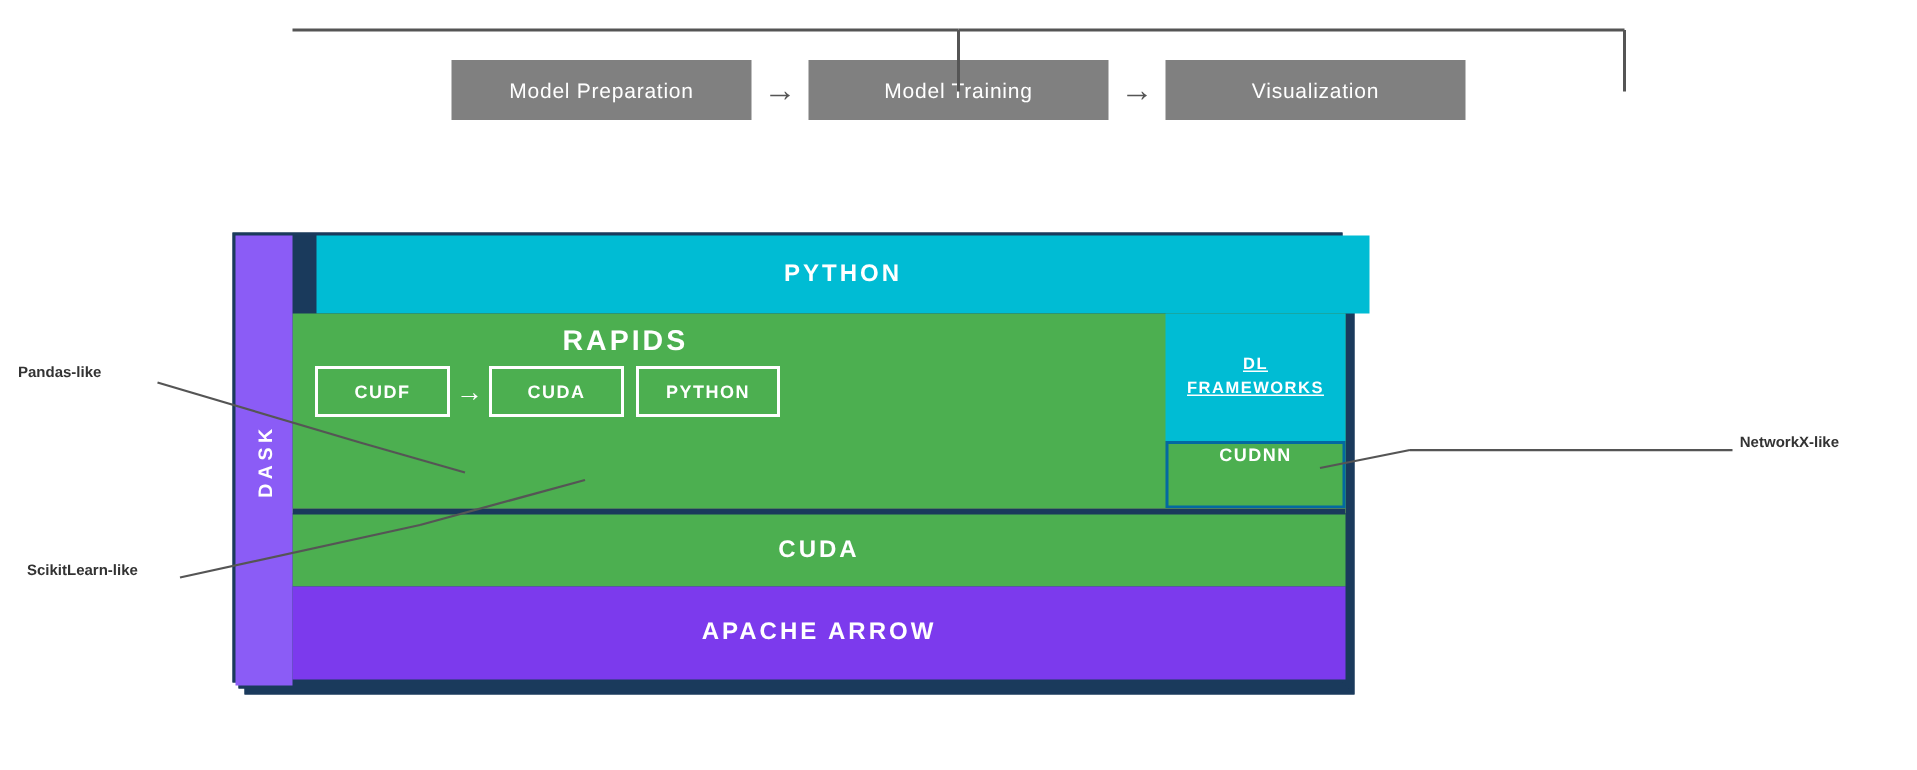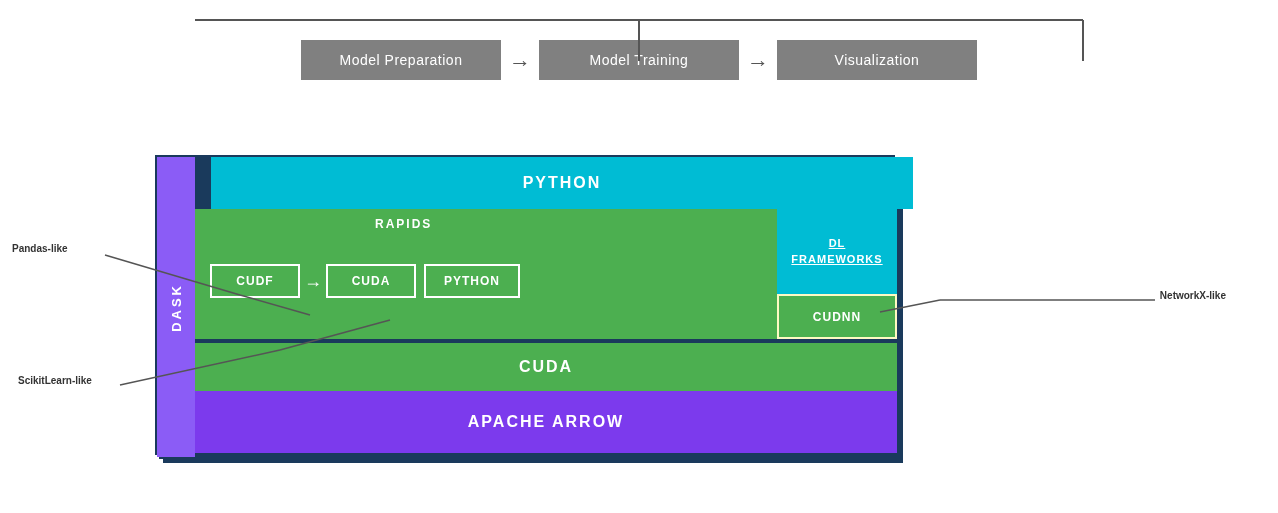--- a/index.html
+++ b/index.html
@@ -118,33 +118,32 @@
       height: 130px;
       background: #4caf50;
       z-index: 5;
     }
 
     .rapids-label {
       position: absolute;
       top: 8px;
       left: 180px;
       color: white;
-      font-size: 12px;
+      font-size: 19px;
       font-weight: bold;
       letter-spacing: 2px;
     }
 
     
     .inner-boxes {
       position: absolute;
       top: 35px;
       left: 15px;
       display: flex;
       gap: 8px;
-      margin-top: 20px;
     }
 
     .inner-box {
       border: 2px solid white;
       color: white;
       font-size: 12px;
       font-weight: bold;
       letter-spacing: 1px;
       padding: 8px 18px;
       text-align: center;
@@ -184,23 +183,23 @@
     }
 
     
     .cudnn-box {
       position: absolute;
       top: 85px;
       right: 0;
       width: 120px;
       height: 45px;
       background: #4caf50;
-      border: 2px solid #fef9c3;
-      display: flex;
-      align-items: center;
+      border: 2px solid #0369a1;
+      display: flex;
+      align-items: flex-start;
       justify-content: center;
       z-index: 10;
     }
     .cudnn-text {
       color: white;
       font-size: 12px;
       font-weight: bold;
       letter-spacing: 1px;
     }
 

